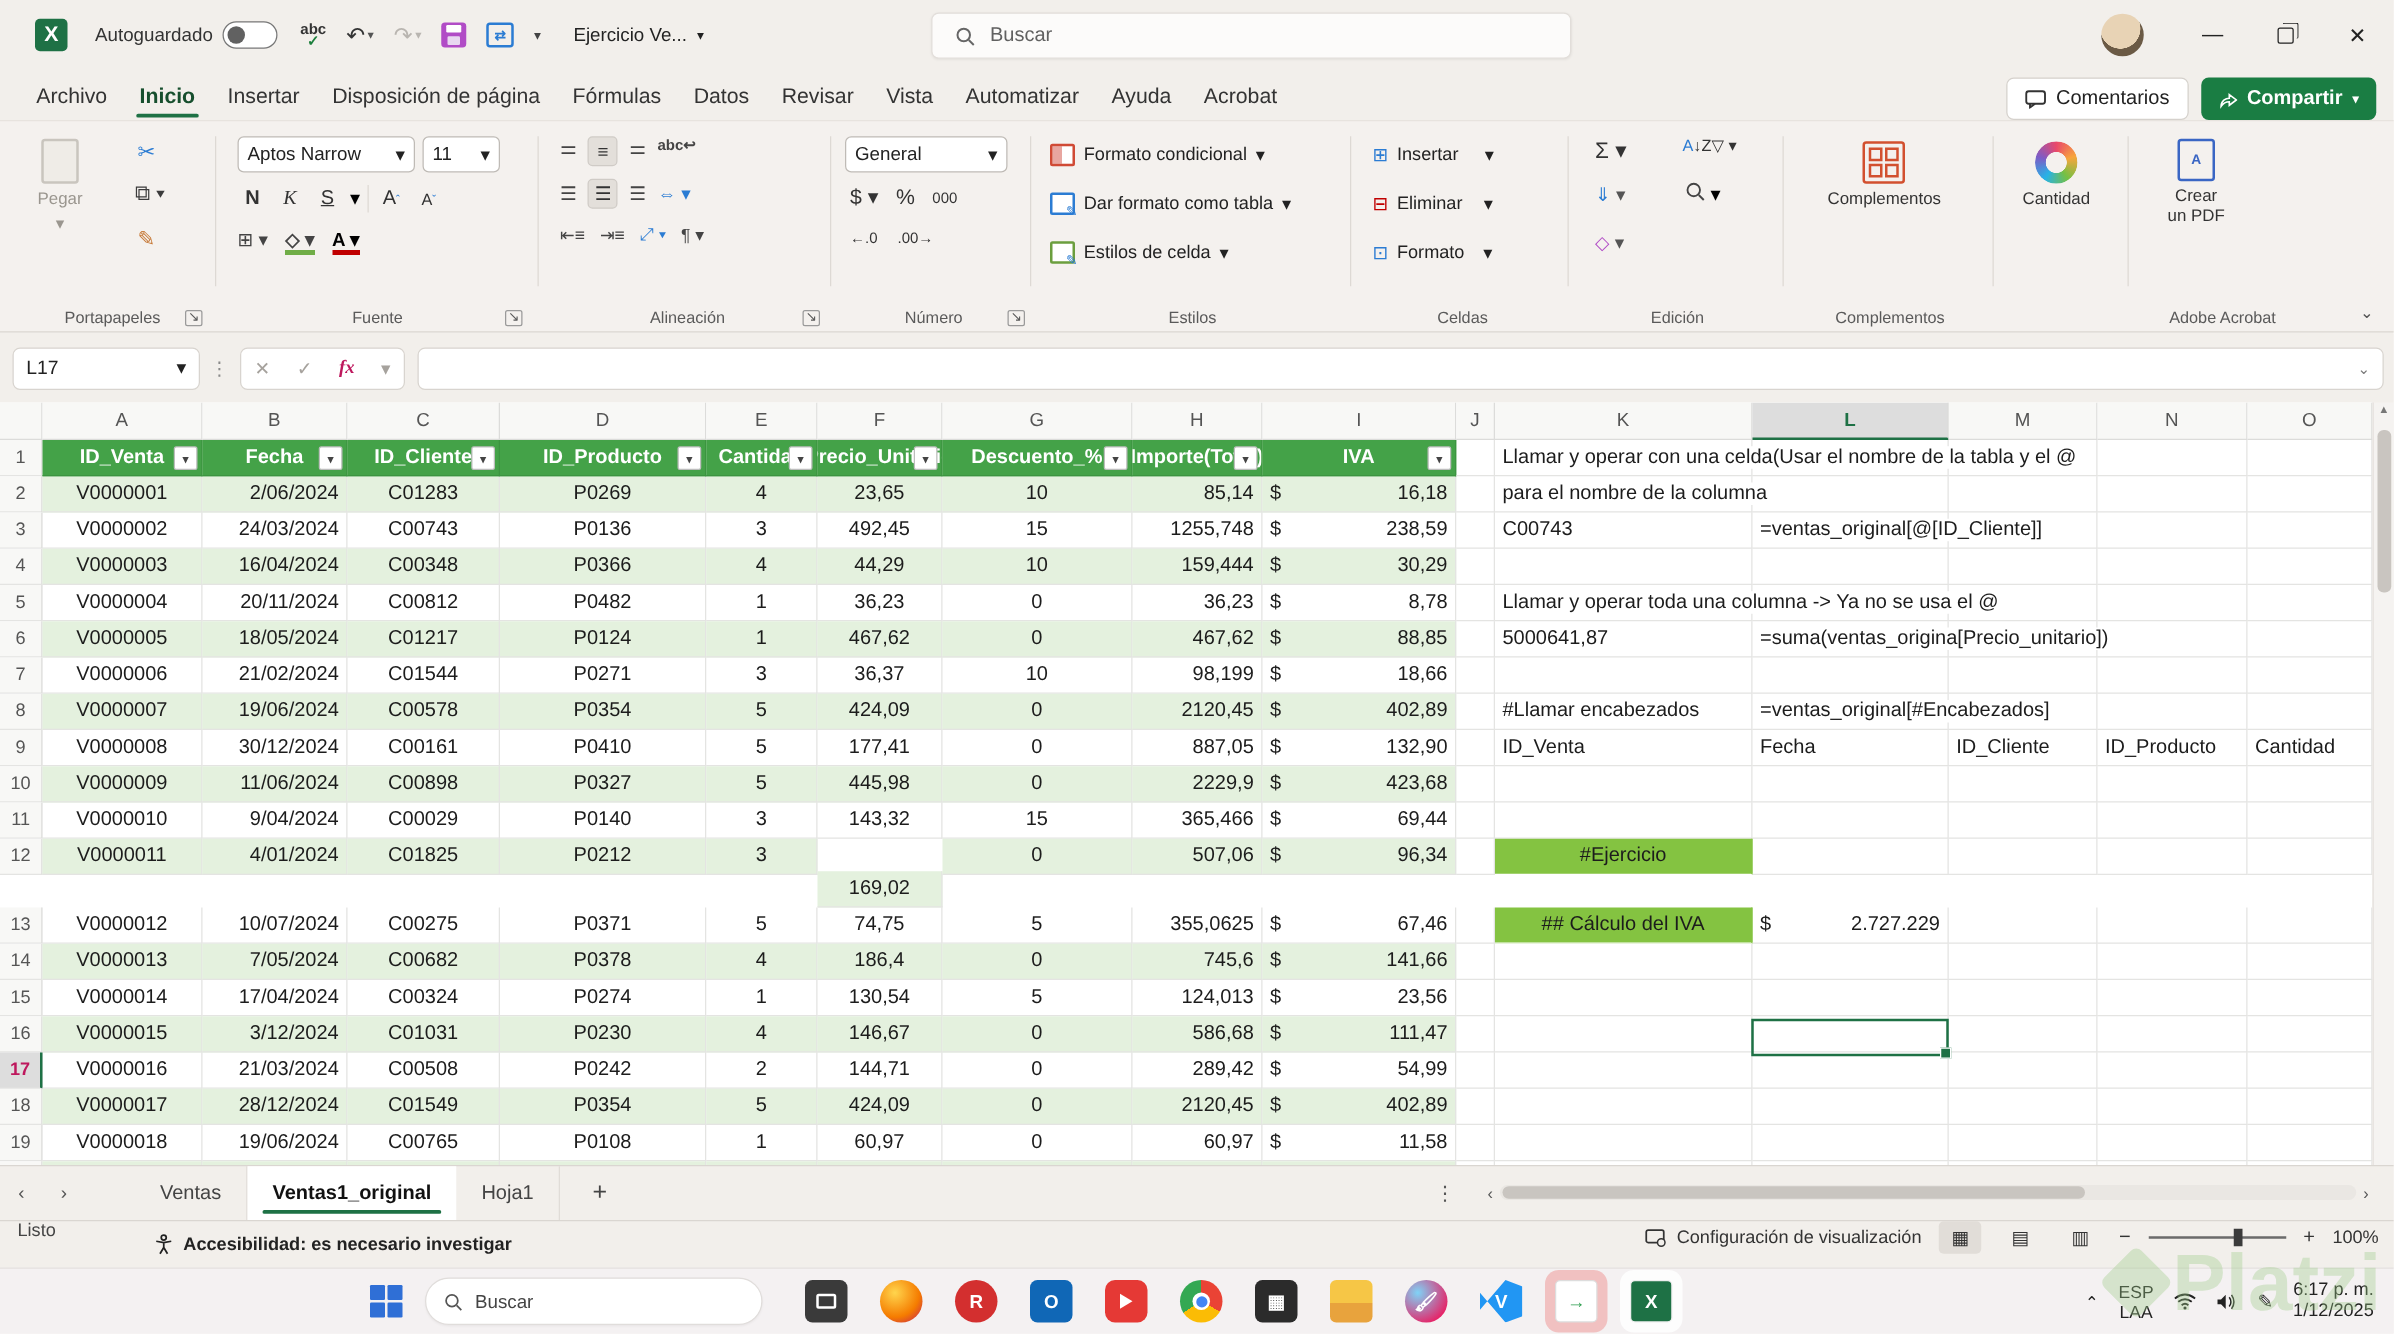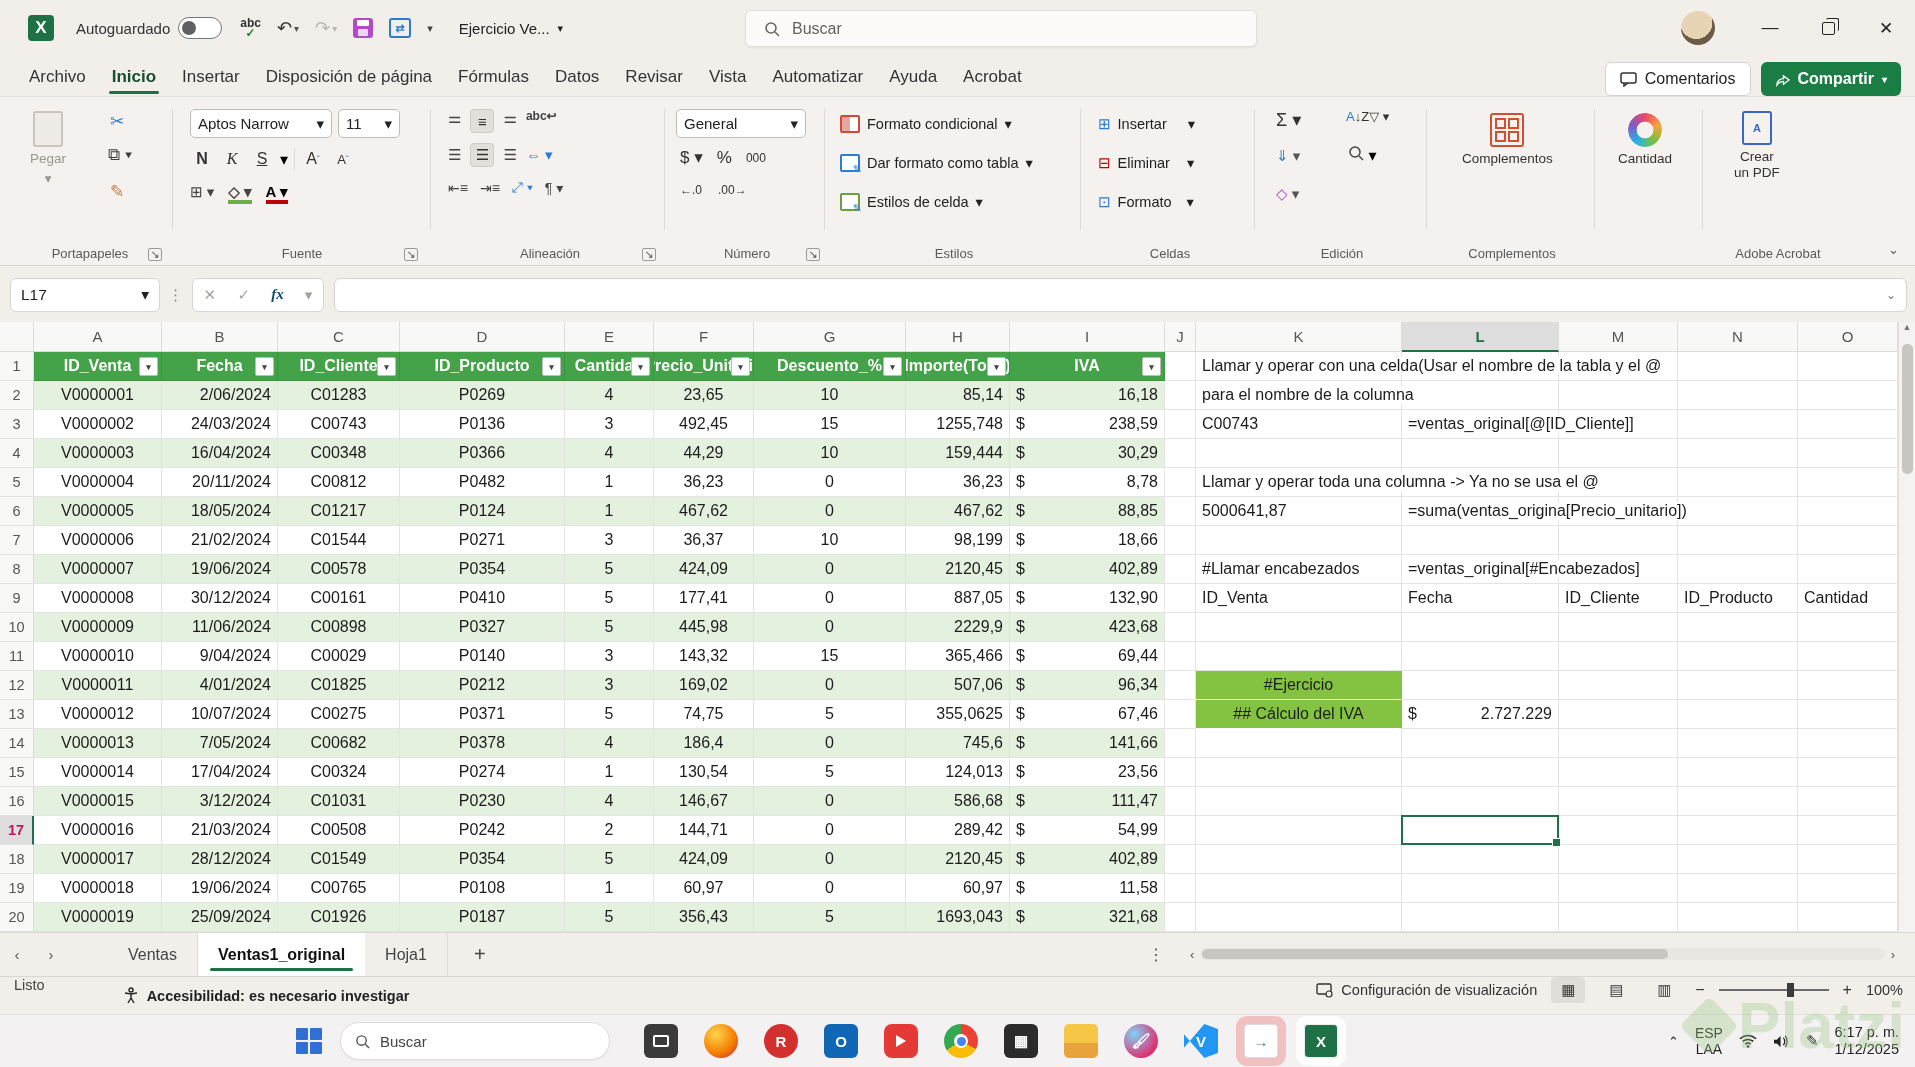--- a/index.html
+++ b/index.html
@@ -63,21 +63,21 @@
   .addin-ico span { border:2px solid #D2502F; }
   .copilot-ico { width:34px; height:34px; border-radius:50%; background:conic-gradient(#E9486B,#F7A53C,#75C043,#27B2E7,#7D5CC6,#E9486B); -webkit-mask:radial-gradient(circle, transparent 34%, #000 36%); mask:radial-gradient(circle, transparent 34%, #000 36%); }
   .pdf-ico { width:30px; height:34px; border:2px solid #3A66C4; border-radius:3px; position:relative; color:#3A66C4; font-size:11px; font-weight:bold; display:flex; align-items:center; justify-content:center; }
   .ribbon-collapse { position:absolute; right:16px; bottom:8px; font-size:13px; color:#555; }
 
   
   .fbar { position:absolute; top:267px; left:0; width:100%; height:55px; background:#F2EFEB; display:flex; align-items:center; }
   .namebox { margin-left:10px; width:150px; height:34px; background:#fff; border:1px solid #D8D4CF; border-radius:6px; display:flex; align-items:center; justify-content:space-between; padding:0 10px; font-size:15.5px; color:#222; }
   .fdots { margin:0 8px; color:#8a8a8a; font-size:15px; letter-spacing:1px; }
   .fxbox { width:132px; height:34px; background:#fff; border:1px solid #D8D4CF; border-radius:6px; display:flex; align-items:center; justify-content:space-around; color:#A6A29D; font-size:15px; }
-  .fxbox .fx { font-style:italic; font-family:"Liberation Serif",serif; color:#0c4a6e; font-weight:bold; }
+  .fxbox .fx { font-style:italic; font-family:"Liberation Serif",serif; color:#be185d; font-weight:bold; }
   .finput { flex:1; margin:0 8px 0 10px; height:34px; background:#fff; border:1px solid #D8D4CF; border-radius:6px; display:flex; align-items:center; justify-content:flex-end; padding:0 10px; color:#777; font-size:12px; }
 
   
   .gridwrap { position:absolute; top:322px; left:0; width:1898px; height:610px; background:#fff; overflow:hidden; }
   .vscroll { position:absolute; top:322px; right:0; width:17px; height:610px; background:#F5F3F1; border-left:1px solid #E3E0DC; font-size:9px; color:#777; text-align:center; }
   .vthumb { position:absolute; top:22px; left:3px; width:11px; height:130px; background:#C9C5C0; border-radius:5px; }
   .ghead-row, .grow { display:flex; }
   .gh { flex:none; background:#F8F8F6; border-right:1px solid #DCDCDA; border-bottom:1px solid #DCDCDA; color:#555; font-size:15px; display:flex; align-items:center; justify-content:center; height:30px; }
   .gh.hl { background:#DDDDDD; border-bottom:2px solid #1E7145; color:#1E7145; font-weight:bold; }
   .rn { flex:none; background:#F8F8F6; border-right:1px solid #DCDCDA; border-bottom:1px solid #E4E4E2; color:#555; font-size:14.5px; display:flex; align-items:center; justify-content:center; height:29px; }
@@ -688,21 +688,21 @@
         <div class="cell notecell" style="width: 120px;"></div>
         <div class="cell notecell" style="width: 100px;"></div>
       </div>
       <div class="grow">
         <div class="rn" style="width: 34px;">12</div>
         <div class="cell al-c band" style="width: 128px;">V0000011</div>
         <div class="cell al-r band" style="width: 116px;">4/01/2024</div>
         <div class="cell al-c band" style="width: 122px;">C01825</div>
         <div class="cell al-c band" style="width: 165px;">P0212</div>
         <div class="cell al-c band" style="width: 89px;">3</div>
-        <div class="cell al-c band" style="width: 100px;">169,02</div>
+        <div class="cell al-c band" style="width: 100px; margin-top: 26px;">169,02</div>
         <div class="cell al-c band" style="width: 152px;">0</div>
         <div class="cell al-r band" style="width: 104px;">507,06</div>
         <div class="cell acct band" style="width: 155px;">
           <span>$</span>
           <span>96,34</span>
         </div>
         <div class="cell notecell" style="width: 31px;"></div>
         <div class="cell notecell greenx" style="width: 206px;">#Ejercicio</div>
         <div class="cell notecell" style="width: 157px;"></div>
         <div class="cell notecell" style="width: 119px;"></div>

